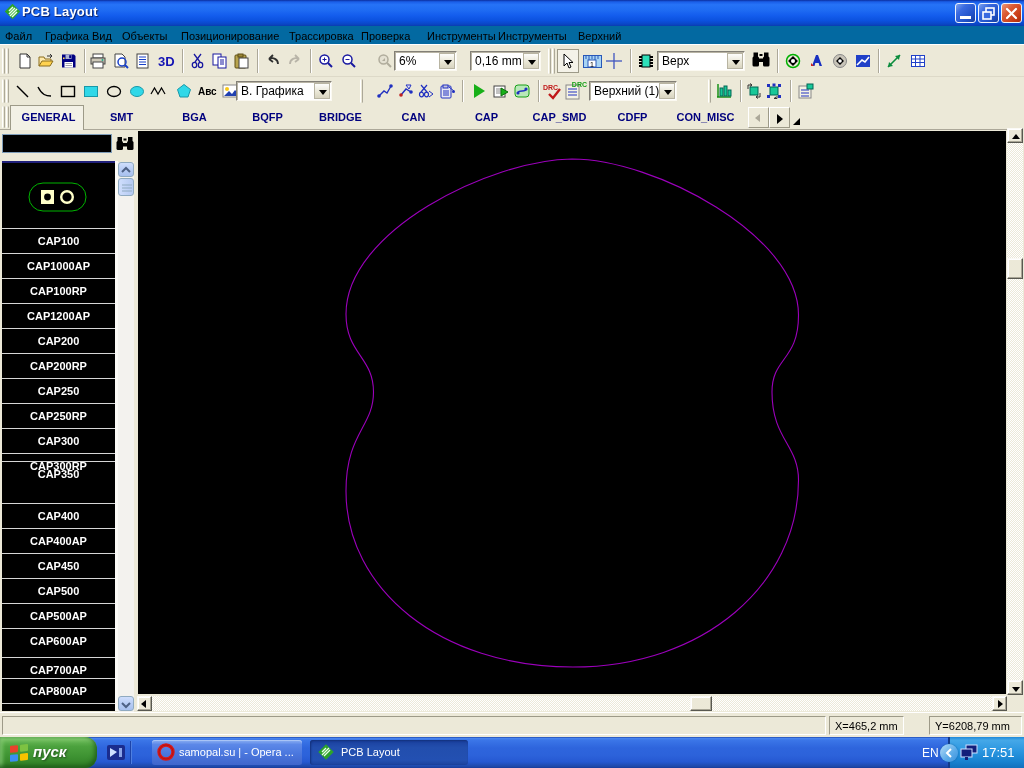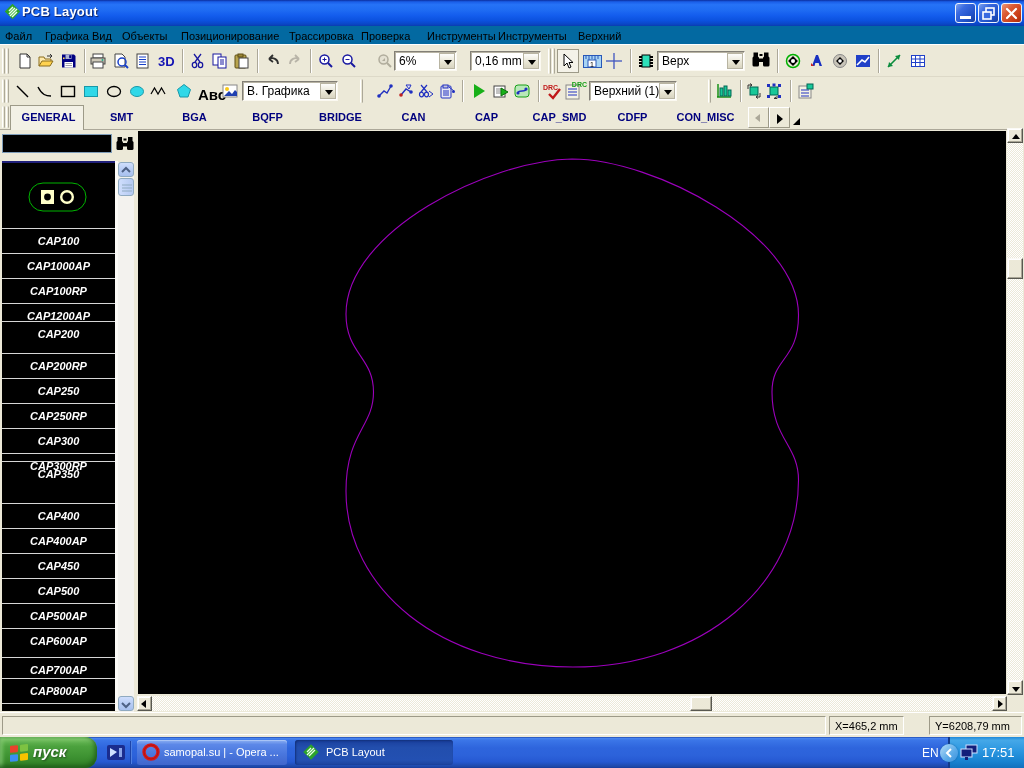--- a/index.html
+++ b/index.html
@@ -22,21 +22,21 @@
  box-shadow:inset 1px 1px 0 #b8b4a4;}
 .combo .txt{position:absolute;left:4px;top:2px;font-size:12px;color:#000;}
 .combo .cbtn{position:absolute;right:1px;top:1px;bottom:1px;width:16px;
  background:linear-gradient(180deg,#fdfdfb,#e8e5d4 60%,#d8d4c0);border:1px solid #b8b4a2;}
 .combo .cbtn:after{content:"";position:absolute;left:4px;top:6px;border:4px solid transparent;border-top:5px solid #000;}
 .icon{position:absolute;width:16px;height:16px;}
 #tabbar{left:0;top:104px;width:1024px;height:26px;background:#ece9d8;border-bottom:1px solid #aca899;}
 .tab{position:absolute;top:7px;width:73px;text-align:center;font-size:11px;font-weight:bold;color:#00007e;}
 #tabsel{left:10px;top:1px;width:74px;height:25px;background:#f3f1e6;
  border:1px solid #9d9a88;border-bottom:none;}
-#leftpanel{left:0;top:130px;width:137px;height:582px;background:#ece9d8;font-style:italic;}
+#leftpanel{left:0;top:130px;width:137px;height:582px;background:#ece9d8;}
 #searchbox{left:2px;top:4px;width:110px;height:19px;background:#000;
  border:1px solid #7f9db9;}
 #complist{left:2px;top:31px;width:113px;height:550px;background:#000;border-top:2px solid #20207a;overflow:hidden;}
 .litem{position:absolute;left:0;width:113px;height:25px;border-top:1px solid #d6d6d6;
  color:#fff;font-size:11px;font-weight:bold;text-align:center;line-height:25px;}
 #xpscroll{left:118px;top:32px;width:16px;height:550px;background:#f3f2ee;}
 .xpbtn{position:absolute;left:0;width:16px;height:15px;border:1px solid #8faac0;border-radius:3px;
  background:linear-gradient(180deg,#cfdefc,#b8cdf5 50%,#a8c0ee);}
 #xpthumb{position:absolute;left:0;top:16px;width:16px;height:18px;border:1px solid #8faac0;border-radius:3px;
  background:linear-gradient(90deg,#cfdefc,#b4c9f2);}
@@ -48,21 +48,21 @@
 #statusbar{left:0;top:712px;width:1024px;height:25px;background:#ece9d8;border-top:1px solid #fff;}
 .spanel{position:absolute;top:3px;height:19px;border:1px solid;border-color:#9d9a88 #fff #fff #9d9a88;
  font-size:11px;color:#000;padding:3px 0 0 5px;}
 #taskbar{left:0;top:737px;width:1024px;height:31px;
  background:linear-gradient(180deg,#1941a8 0%,#4a86f0 4%,#3b76e8 10%,#2e65dd 35%,#2c62da 60%,#2659d2 80%,#1d46a4 97%,#16379c 100%);}
 #startbtn{left:0;top:0;width:97px;height:31px;border-radius:0 12px 12px 0;
  background:linear-gradient(180deg,#3a8a34 0%,#6cba5a 8%,#4ca23e 30%,#3f9433 60%,#338429 88%,#256e1e 100%);
  box-shadow:inset -2px -2px 5px #1d5c18,inset 2px 2px 4px #8ed47c;}
 #startbtn span{position:absolute;left:33px;top:6px;color:#fff;font-size:15px;font-weight:bold;font-style:italic;
  text-shadow:1px 1px 2px #234f1e;}
-.taskbtn{position:absolute;top:3px;height:25px;border-radius:3px;color:#fff;font-size:11px;}
+.taskbtn{position:absolute;top:3px;height:25px;border-radius:3px;color:#fff;font-size:11px;margin-left:15px;}
 #tskopera{left:137px;width:150px;background:linear-gradient(180deg,#8cb0f2 0%,#5c88e8 18%,#4a77de 55%,#4066cc 100%);box-shadow:inset 0 1px 0 #a8c4f6;}
 #tskpcb{left:295px;width:158px;background:linear-gradient(180deg,#1a3f9d 0%,#224ead 30%,#2350b2 80%,#1c429d 100%);box-shadow:inset 1px 1px 2px #12307a;}
 #tray{left:950px;top:0;width:74px;height:31px;
  background:linear-gradient(180deg,#1e88d8 0%,#45a8e8 10%,#2b96e0 45%,#1782d0 80%,#1270bc 100%);}
 </style></head>
 <body>
 <div class="abs" id="titlebar">
   <svg class="abs" style="left:5px;top:4px" width="16" height="16" viewBox="0 0 16 16">
     <rect x="2" y="2" width="11" height="11" transform="rotate(45 7.5 7.5)" fill="#2ca32c"></rect>
     <g stroke="#eaffea" stroke-width="1.4">
@@ -310,27 +310,27 @@
     </svg>
   <svg class="icon" style="left:129px;top:6px" viewBox="0 0 16 16">
       <ellipse cx="8" cy="8.5" rx="6.5" ry="5" fill="#30d8e8" stroke="#1898a8"></ellipse>
     </svg>
   <svg class="icon" style="left:150px;top:6px" viewBox="0 0 16 16">
       <path d="M1 11 L4.5 5 L8 11 L11.5 5 L15 11" fill="none" stroke="#000" stroke-width="1.2"></path>
     </svg>
   <svg class="icon" style="left:176px;top:6px" viewBox="0 0 16 16">
       <path d="M8 1.5 L14.5 6.5 L12 14 L4 14 L1.5 6.5 Z" fill="#30d8e8" stroke="#1898a8"></path>
     </svg>
-  <div class="abs" style="left:198px;top:9px;font-size:15px;font-weight:bold;color:#000">Aвс</div>
+  <div class="abs" style="left:198px;top:9px;font-size:10px;font-weight:bold;color:#000">Aвс</div>
   <svg class="icon" style="left:222px;top:6px" viewBox="0 0 16 16">
       <rect x="1" y="2" width="14" height="12" fill="#fff" stroke="#888"></rect>
       <circle cx="5" cy="6" r="2" fill="#f8c818"></circle>
       <path d="M2 13 L7 8 L10 11 L13 7 L15 9 L15 13 Z" fill="#2040b0"></path>
     </svg>
-  <div class="combo" style="left:242px;top:4px;width:96px">
+  <div class="combo" style="left:236px;top:4px;width:96px">
       <span class="txt">В. Графика</span>
       <span class="cbtn"></span>
     </div>
   <div class="grip" style="left:360px;top:2px;height:24px"></div>
   <svg class="icon" style="left:377px;top:6px" viewBox="0 0 16 16">
       <path d="M2 13 L7 8 L10 10 L14 3" fill="none" stroke="#2030c0" stroke-width="1.4"></path>
       <circle cx="2" cy="13" r="1.8" fill="#2030c0"></circle>
       <circle cx="14" cy="3" r="1.8" fill="#2030c0"></circle>
     </svg>
   <svg class="icon" style="left:398px;top:6px" viewBox="0 0 16 16">
@@ -474,21 +474,21 @@
     <svg class="abs" style="left:0;top:0" width="113" height="65" viewBox="0 0 113 65">
       <rect x="27" y="20" width="57" height="28" rx="14" fill="none" stroke="#00b400"></rect>
       <rect x="39" y="27" width="13" height="14" fill="#ffffc8"></rect>
       <circle cx="45.5" cy="34" r="3.4" fill="#000"></circle>
       <circle cx="65" cy="34" r="5.8" fill="none" stroke="#ffffc8" stroke-width="2.4"></circle>
     </svg>
     <div class="litem" style="top:65px">CAP100</div>
     <div class="litem" style="top:90px">CAP1000AP</div>
     <div class="litem" style="top:115px">CAP100RP</div>
     <div class="litem" style="top:140px">CAP1200AP</div>
-    <div class="litem" style="top:158px">CAP200</div>
+    <div class="litem" style="top:165px">CAP200</div>
     <div class="litem" style="top:190px">CAP200RP</div>
     <div class="litem" style="top:215px">CAP250</div>
     <div class="litem" style="top:240px">CAP250RP</div>
     <div class="litem" style="top:265px">CAP300</div>
     <div class="litem" style="top:290px">CAP300RP</div>
     <div class="litem" style="top:298px">CAP350</div>
     <div class="litem" style="top:340px">CAP400</div>
     <div class="litem" style="top:365px">CAP400AP</div>
     <div class="litem" style="top:390px">CAP450</div>
     <div class="litem" style="top:415px">CAP500</div>

